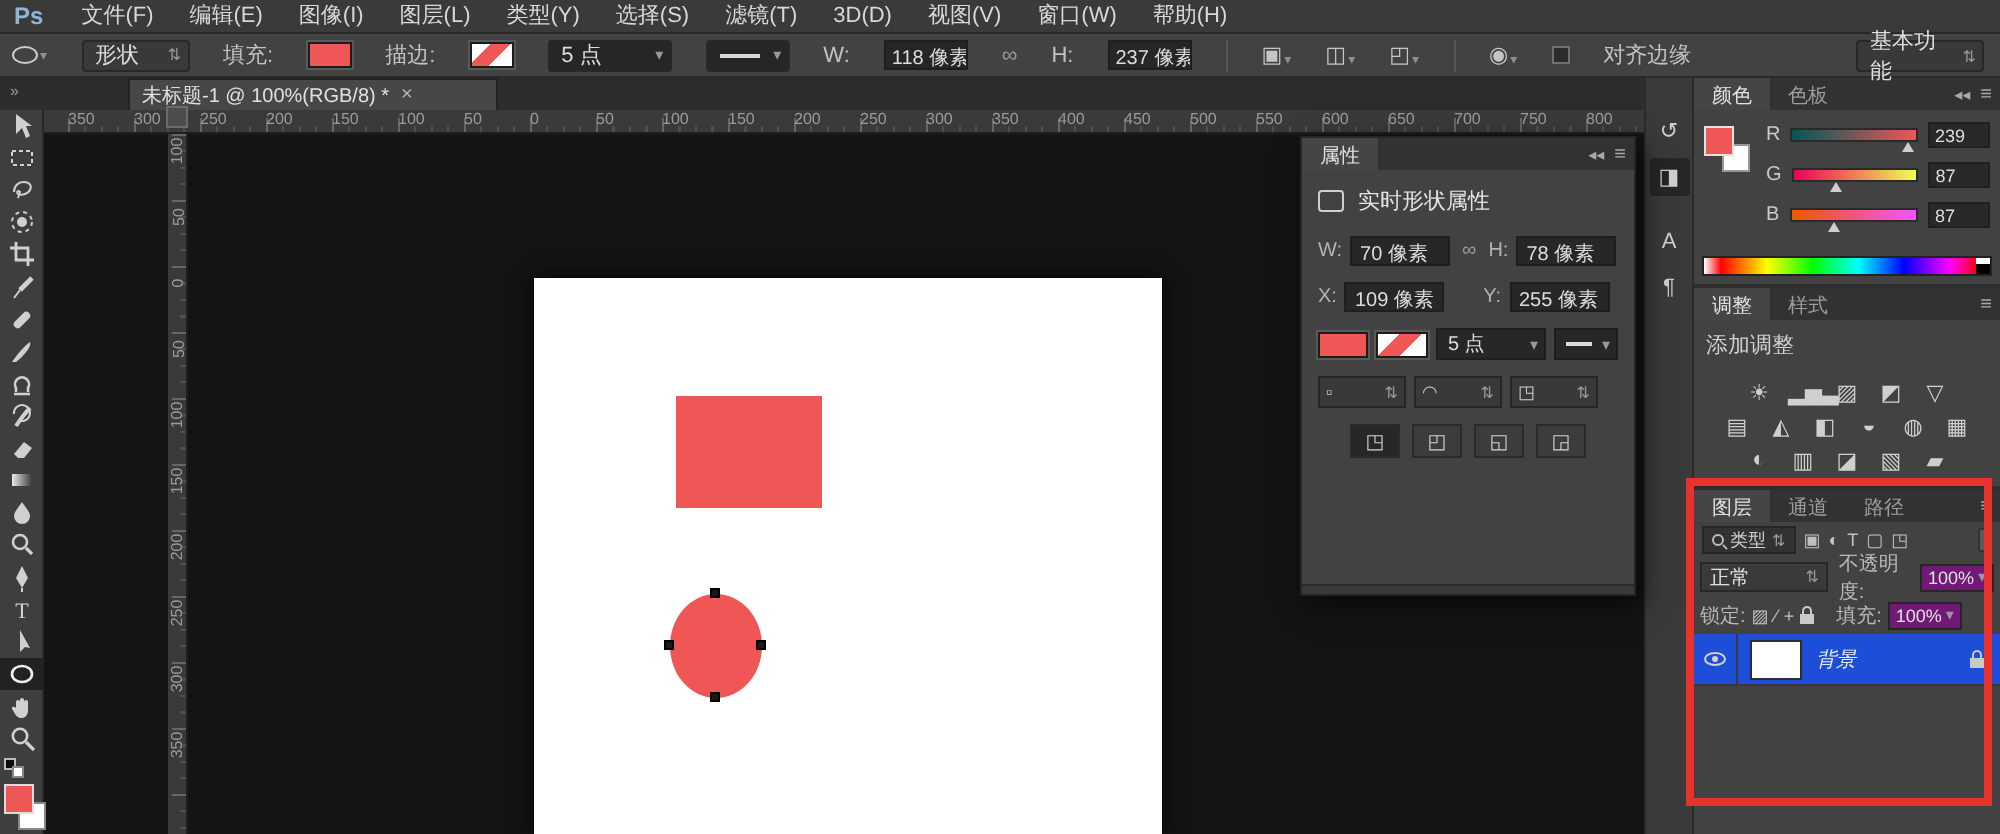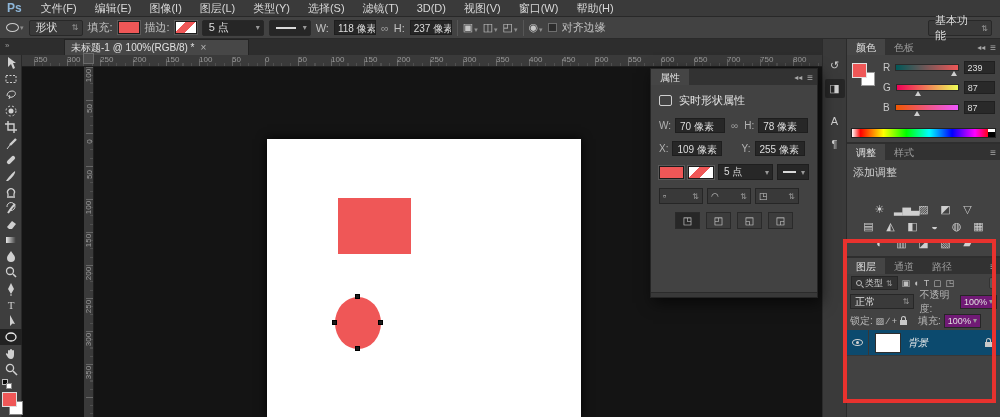--- a/index.html
+++ b/index.html
@@ -7,21 +7,21 @@
     font-family:"Liberation Sans", sans-serif; color:#d6d6d6; }
 
   
   #menubar { position:absolute; left:0; top:0; width:1000px; height:17px; background:#3a3a3a;
     border-bottom:1px solid #282828; display:flex; align-items:center; z-index:10; }
   #ps-logo { color:#8db6d9; font-weight:bold; font-size:12px; padding:0 10px 0 7px; }
   .menu-item { font-size:11px; color:#d8d8d8; padding:11px 9px; line-height:17px; cursor:default; }
 
   
   #optionsbar { position:absolute; left:0; top:17px; width:1000px; height:22px; background:#424242;
-    border-bottom:1px solid #2a2a2a; display:flex; align-items:center; gap:5px; padding:0 6px; z-index:10; }
+    border-bottom:1px solid #2a2a2a; display:flex; align-items:center; gap:17px; padding:0 6px; z-index:10; }
   .opt-label { font-size:11px; color:#c2c2c2; white-space:nowrap; }
   .dd-box { background:#393939; border:1px solid #282828; border-radius:2px; height:16px;
     display:flex; align-items:center; font-size:11px; color:#ddd; padding:0 3px 0 6px; gap:4px; }
   .dd-dark { background:#262626; }
   .updown { font-size:8px; color:#999; }
   .swatch { width:22px; height:13px; background:var(--shape-fill); border:1px solid #1c1c1c;
     box-shadow:0 0 0 1px #5a5a5a; }
   .swatch-stroke { width:22px; height:13px; border:1px solid #1c1c1c; box-shadow:0 0 0 1px #5a5a5a;
     background:linear-gradient(135deg,#fff 30%, var(--shape-fill) 30%, var(--shape-fill) 62%, #fff 62%); }
   .field { background:#262626; border:1px solid #1e1e1e; height:15px; font-size:10px; color:#ddd;
@@ -132,21 +132,21 @@
     border-right:3px solid transparent; border-bottom:5px solid #cfcfcf; transform:translateX(-3px); }
   .ch-val { width:34px; height:13px; background:#292929; border:1px solid #202020; font-size:9px;
     color:#ddd; padding:1px 3px; }
   #spectrum { position:relative; margin:1px 4px 4px; height:10px; border:1px solid #222;
     background:linear-gradient(90deg,#fff 0,#f00 6%,#ff0 22%,#0f0 38%,#0ff 54%,#00f 70%,#f0f 86%,#f00 96%,#000 100%); }
   #spec-w { position:absolute; right:0; top:0; width:7px; height:5px; background:#fff; }
   #spec-b { position:absolute; right:0; bottom:0; width:7px; height:5px; background:#000; }
 
   
   #adj-body { padding:4px 6px 2px; }
-  #adj-hint { font-size:11px; color:#cfcfcf; margin:1px 0 23px; }
+  #adj-hint { font-size:11px; color:#cfcfcf; margin:1px 0 10px; }
   .adj-row { display:flex; justify-content:center; gap:7px; margin-bottom:4px; }
   .adj { font-size:11px; color:#cfcfcf; width:15px; text-align:center; }
 
   
   #filter-row { display:flex; align-items:center; gap:4px; padding:2px 4px; height:18px; }
   #kind-dd { background:#323232; border:1px solid #262626; height:14px; display:flex; align-items:center;
     gap:3px; font-size:9px; color:#ccc; padding:0 4px; }
   .mag { position:relative; width:6px; height:6px; border:1px solid #bbb; border-radius:50%; }
   .mag::after { content:""; position:absolute; left:4px; top:5px; width:3px; height:1px; background:#bbb;
     transform:rotate(45deg); }
@@ -156,21 +156,21 @@
     font-size:10px; color:#b8b8b8; }
   #blend-dd { background:#3a3a3a; border:1px solid #272727; height:15px; width:72px; display:flex;
     align-items:center; justify-content:space-between; padding:0 4px; font-size:10px; color:#e0e0e0; }
   .pct-dd { background:#701a75; border:1px solid #262626; height:14px; display:flex; align-items:center;
     gap:2px; font-size:9px; color:#e0e0e0; padding:0 3px; }
   .lock-ic { font-size:9px; color:#c0c0c0; }
   .lock-shape { position:relative; width:7px; height:5px; background:#c9c9c9; margin-top:4px; }
   .lock-shape::before { content:""; position:absolute; left:1px; top:-4px; width:3px; height:3px;
     border:1px solid #c9c9c9; border-bottom:none; border-radius:3px 3px 0 0; }
   .layer-row { position:relative; display:flex; align-items:center; height:26px; border-bottom:1px solid #383838;
-    background:#0c4a6e; }
+    background:#1d4ed8; }
   .layer-row.selected { background:#56636e; }
   .eye-cell { width:22px; display:flex; justify-content:center; border-right:1px solid #383838; height:100%;
     align-items:center; }
   .eye { position:relative; width:11px; height:7px; border:1px solid #d2d2d2; border-radius:50%; }
   .eye::after { content:""; position:absolute; left:3px; top:1px; width:3px; height:3px; border-radius:50%; background:#d2d2d2; }
   .thumb { position:relative; width:26px; height:20px; margin:0 7px 0 6px; border:1px solid #2e2e2e;
     background-image:linear-gradient(45deg,#c8c8c8 25%,transparent 25%,transparent 75%,#c8c8c8 75%),
       linear-gradient(45deg,#c8c8c8 25%,#fff 25%,#fff 75%,#c8c8c8 75%);
     background-size:6px 6px; background-position:0 0,3px 3px; }
   .thumb.white { background:#fff; }

